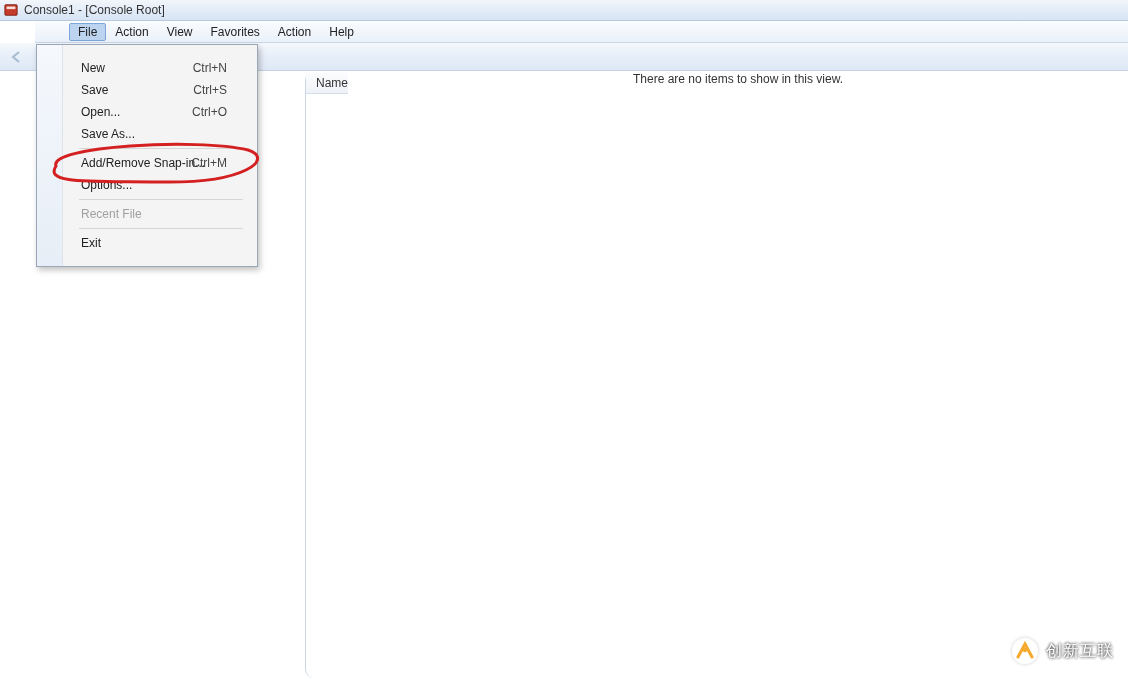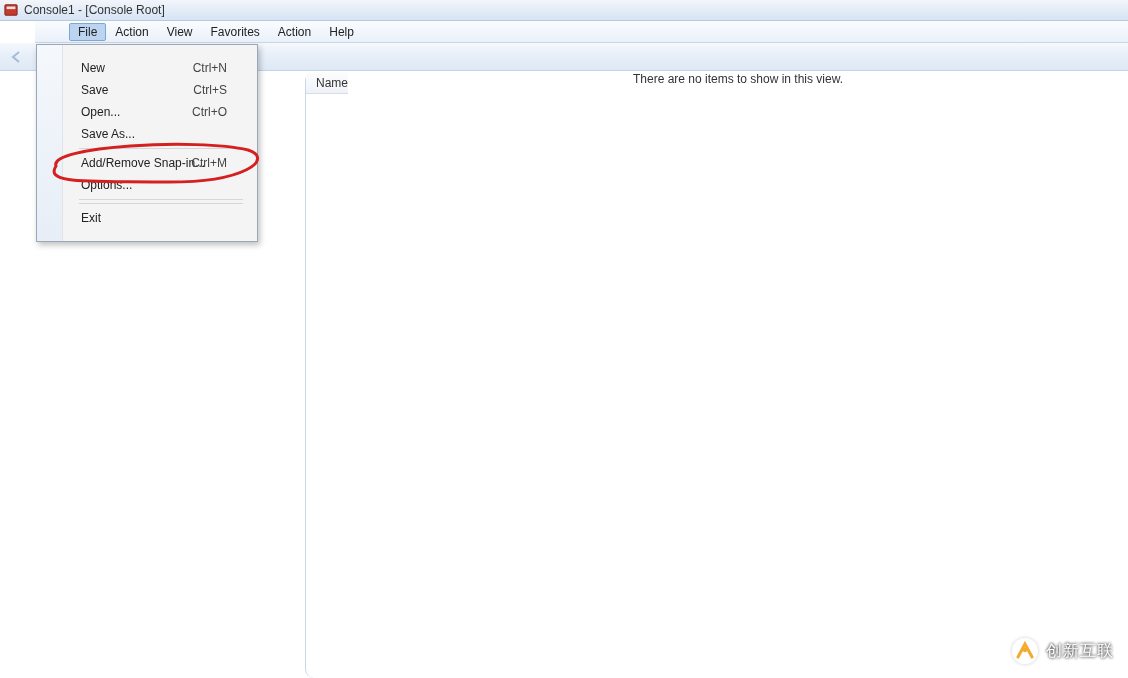--- a/index.html
+++ b/index.html
@@ -109,20 +109,23 @@
       </div>
       <div class="sep"></div>
       <div class="item">
         <span>Add/Remove Snap-in...</span>
         <span class="shortcut">Ctrl+M</span>
       </div>
       <div class="item">
         <span>Options...</span>
       </div>
       <div class="sep"></div>
+      <div class="item disabled">
+        <span>Recent File</span>
+      </div>
       <div class="sep"></div>
       <div class="item">
         <span>Exit</span>
       </div>
     </div>
 </div>
 
 <div class="annotation">
   <svg viewBox="0 0 228 46">
     <path d="M18 26 C 10 6, 160 -2, 210 10 C 236 18, 210 44, 120 42 C 50 41, 6 44, 18 26 Z" fill="none" stroke="#d42020" stroke-width="3" stroke-linecap="round"></path>

